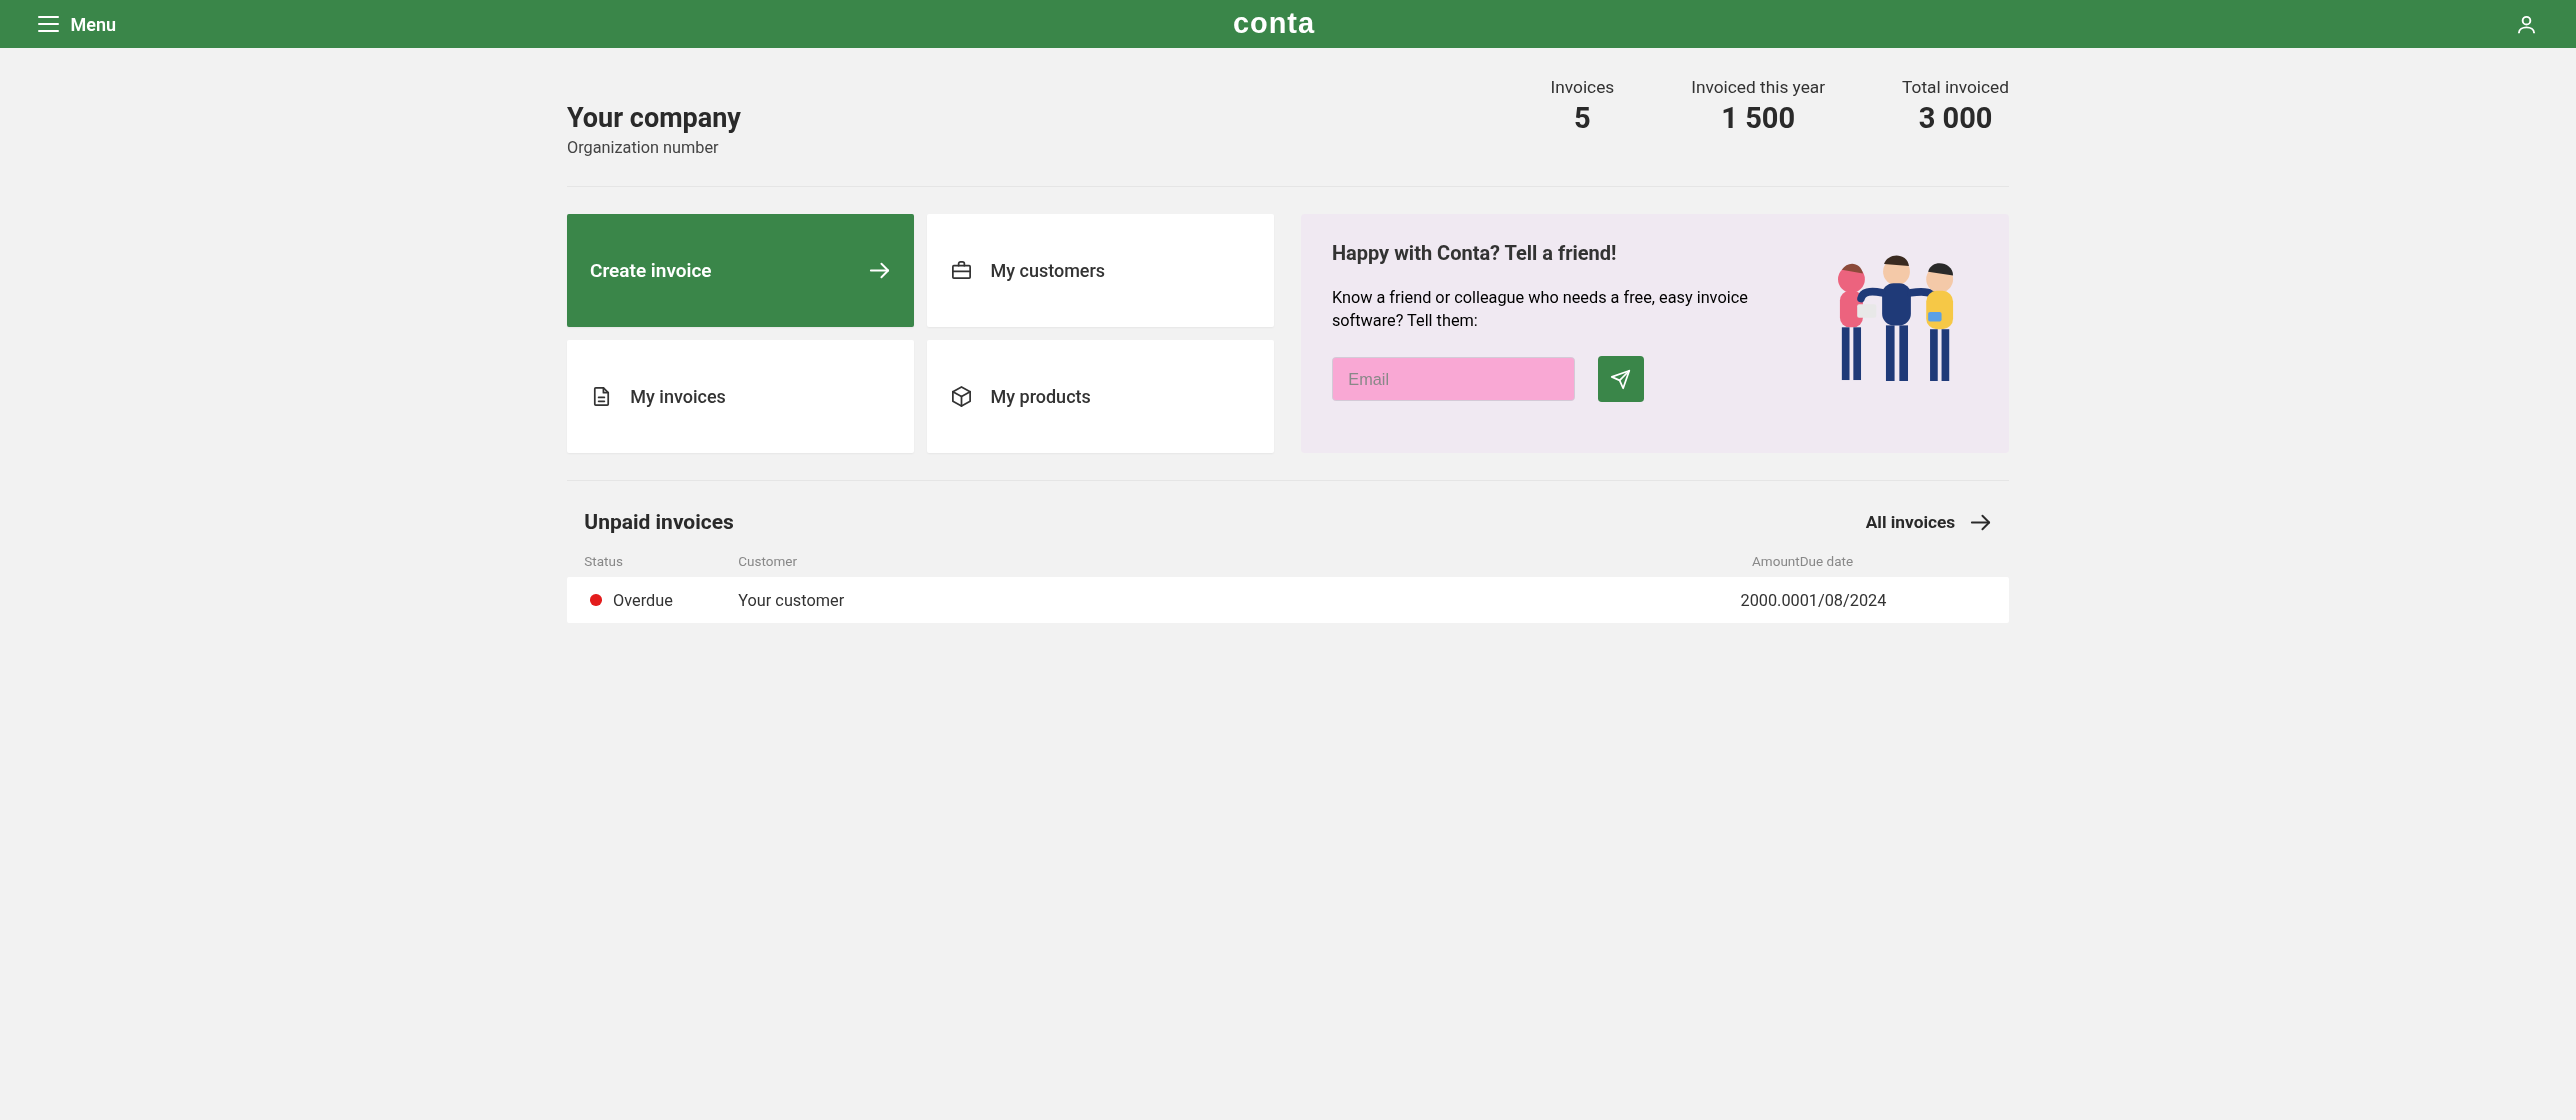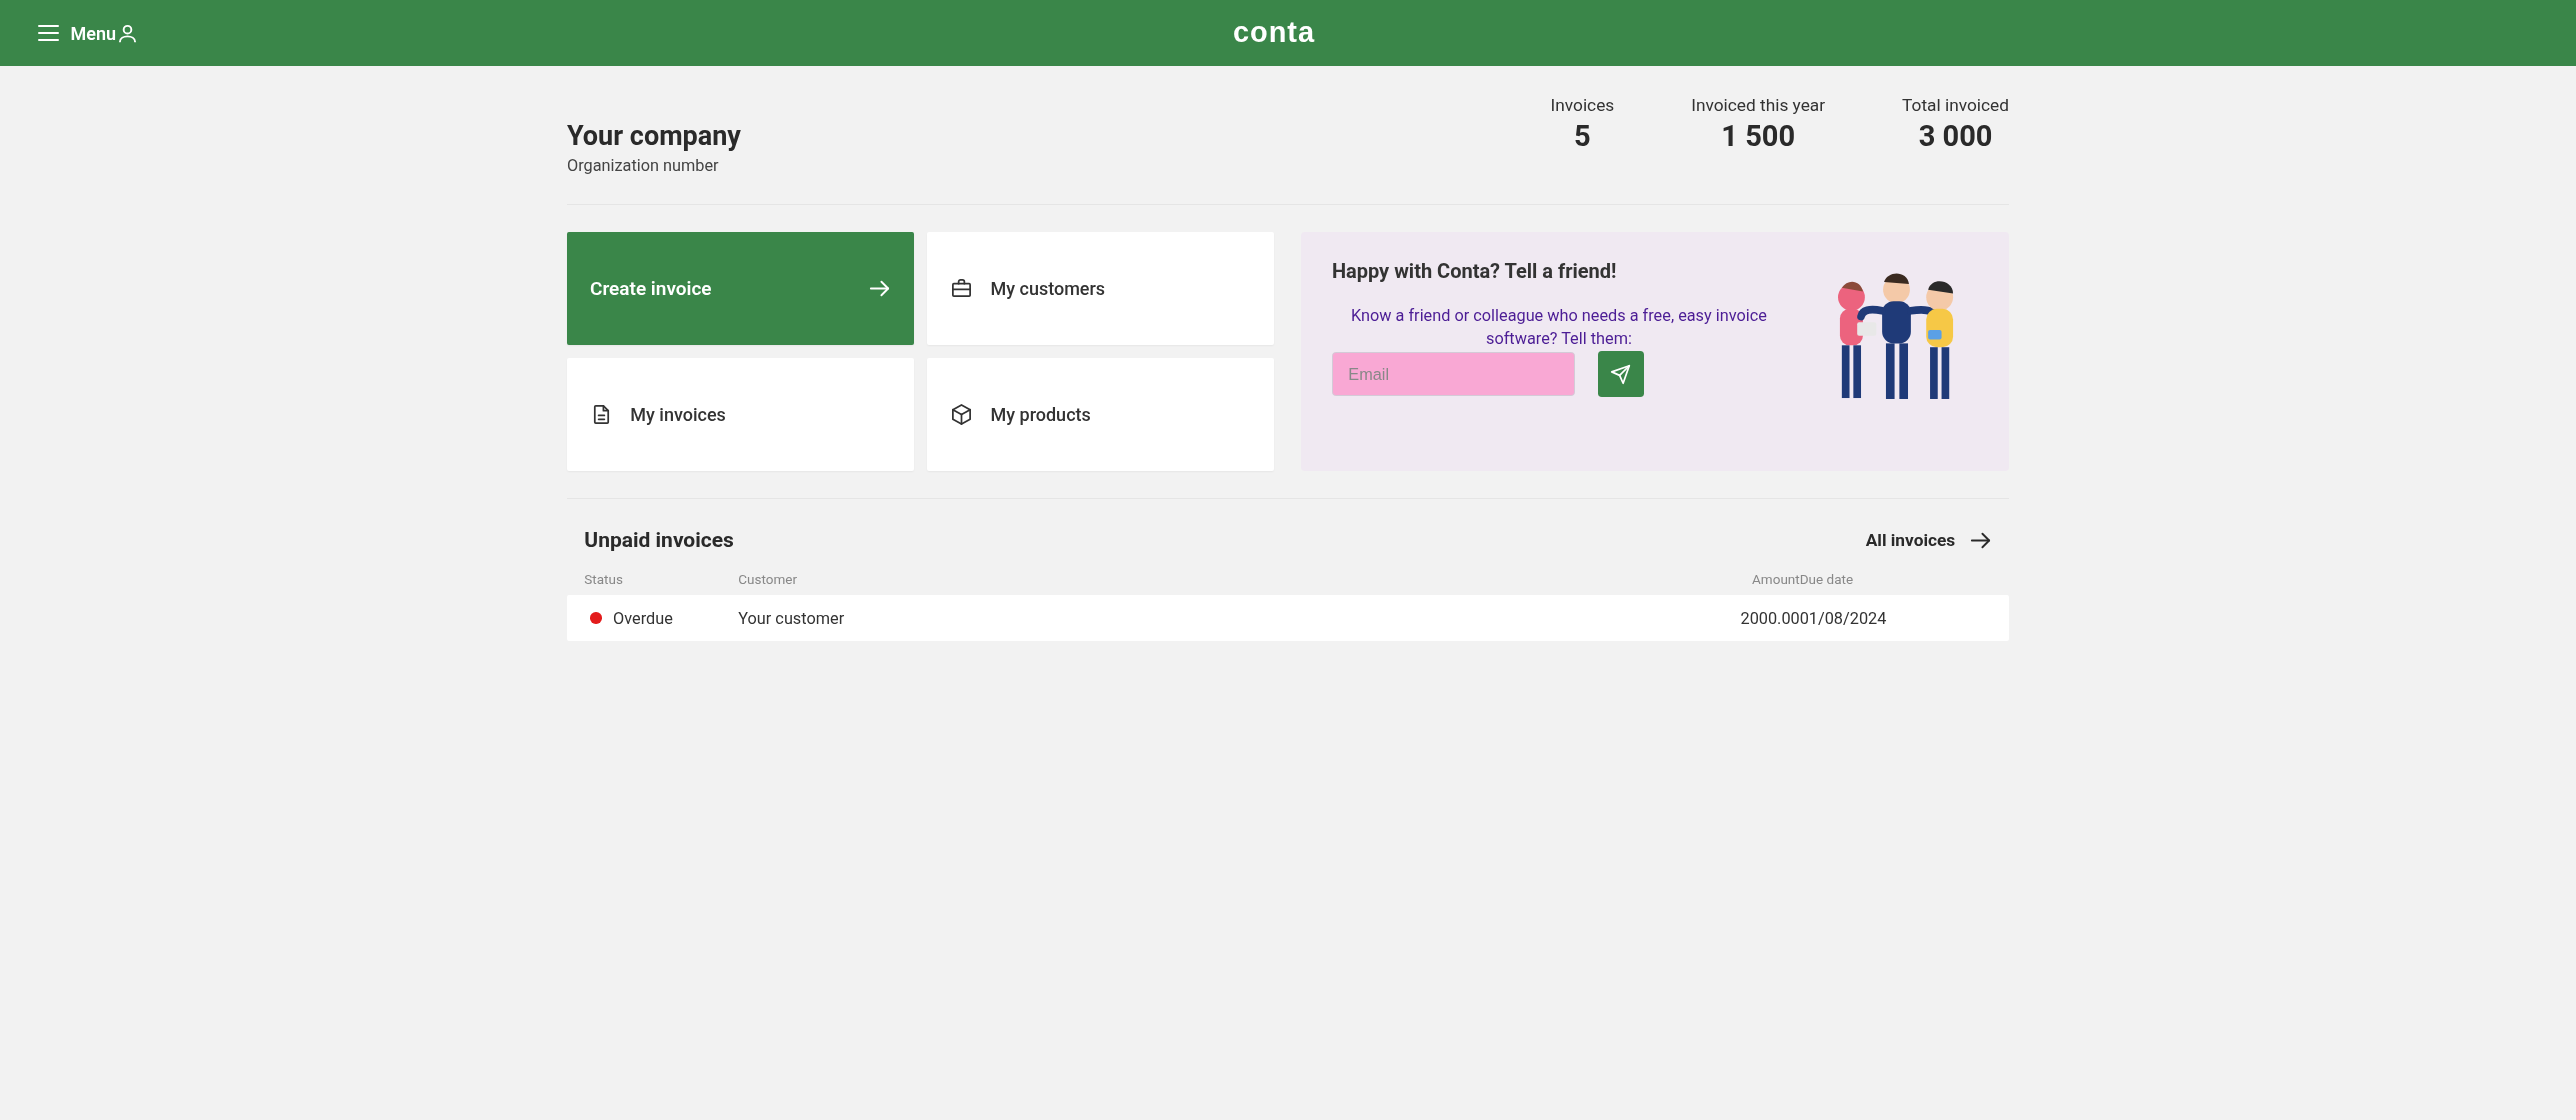--- a/index.html
+++ b/index.html
@@ -1,19 +1,19 @@
 <!DOCTYPE html>
 <html><head>
 <meta charset="utf-8">
 <style>
   * { box-sizing: border-box; margin: 0; padding: 0; }
   body { font-family: -apple-system, BlinkMacSystemFont, "Segoe UI", Roboto, "Helvetica Neue", Arial, sans-serif; background: #f2f2f2; color: #333; }
 
   
-  .topbar { background: #3a8649; height: 66px; display: flex; align-items: center; padding: 12px 38px; }
+  .topbar { background: #3a8649; height: 48px; display: flex; align-items: center; justify-content: space-between; padding: 12px 38px; }
   .menu-btn { display: flex; align-items: center; gap: 11.5px; color: #fff; font-weight: 600; font-size: 18px; cursor: pointer; }
   .hamburger { width: 21px; height: 15.4px; display:flex; flex-direction:column; justify-content:space-between;}
   .hamburger span { display:block; height:1.9px; background:#fff; width:100%; border-radius:1px;}
   .logo { color:#fff; font-size:29px; font-weight:700; letter-spacing:1px; position:absolute; left:50%; transform:translateX(-50%);}
   .profile-icon { width:23px; height:23px; }
 
   
   .container { max-width: 1442px; margin: 0 auto; padding: 29px 0 38px; }
 
   
@@ -28,21 +28,21 @@
   
   .mid-row { display:flex; gap:27px; padding-top:27px; padding-bottom:27px; border-bottom:1px solid #e5e5e5;}
   .actions-grid { display:grid; grid-template-columns: repeat(2, 1fr); gap:13.5px; width: 50%; }
   .action-card { background:#fff; border-radius:1.9px; box-shadow:0 1px 1.9px rgba(0,0,0,.05); height:113px; display:flex; align-items:center; padding:0 23px; gap:17.3px; cursor:pointer; font-size:18px; font-weight:500; color:#333;}
   .action-card.primary { background:#3a8649; color:#fff; font-weight:600; font-size:19px; justify-content:space-between;}
   .card-icon { width:23px; height:23px; flex-shrink:0;}
 
   .referral-card { width:50%; background:#f0e9f2; border-radius:3.8px; padding:27px 31px; display:flex; gap:29px; align-items:flex-start;}
   .referral-left { flex:1; }
   .referral-card h2 { font-size:20px; font-weight:700; color:#333; margin-bottom:21px;}
-  .referral-card p { font-size:16.3px; color:#4c1d95; line-height:1.45; text-align:center;}
+  .referral-card p { font-size:16.3px; color:#000000; line-height:1.45; margin-bottom:23px;}
   .referral-form { display:flex; gap:23px; align-items:center;}
   .referral-form input { flex:0 0 231px; padding:11.5px 15.4px; font-size:16.3px; border:1px solid #d4cad7; border-radius:3.8px; background:#f9a8d4; color:#333;}
   .referral-form input::placeholder { color:#888;}
   .send-btn { width:46px; height:46px; background:#3a8649; border:none; border-radius:3.8px; display:flex; align-items:center; justify-content:center; cursor:pointer;}
   .referral-illustration { width:163px; height:163px; flex-shrink:0; }
 
   
   .invoices-section { padding-top:29px; }
   .invoices-header { display:flex; justify-content:space-between; align-items:center; padding:0 17.3px 11.5px;}
   .invoices-header h2 { font-size:21px; font-weight:700; color:#2a2a2a;}

